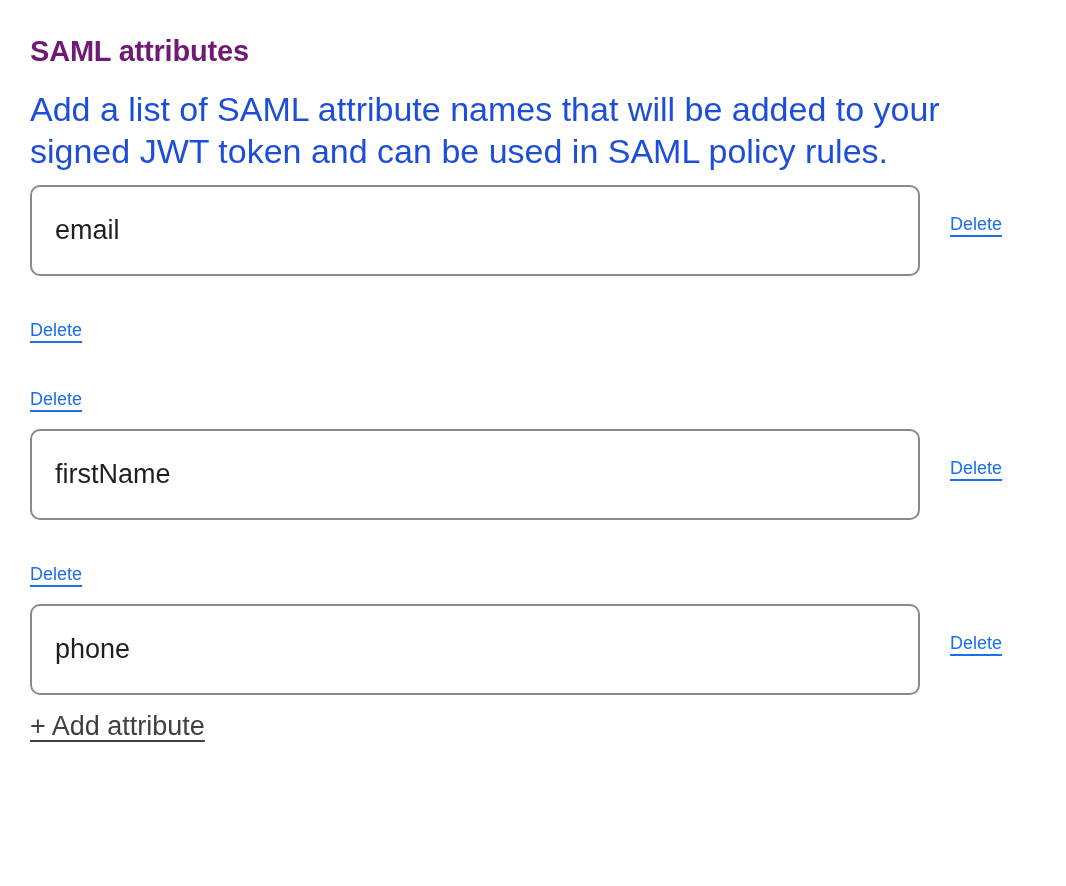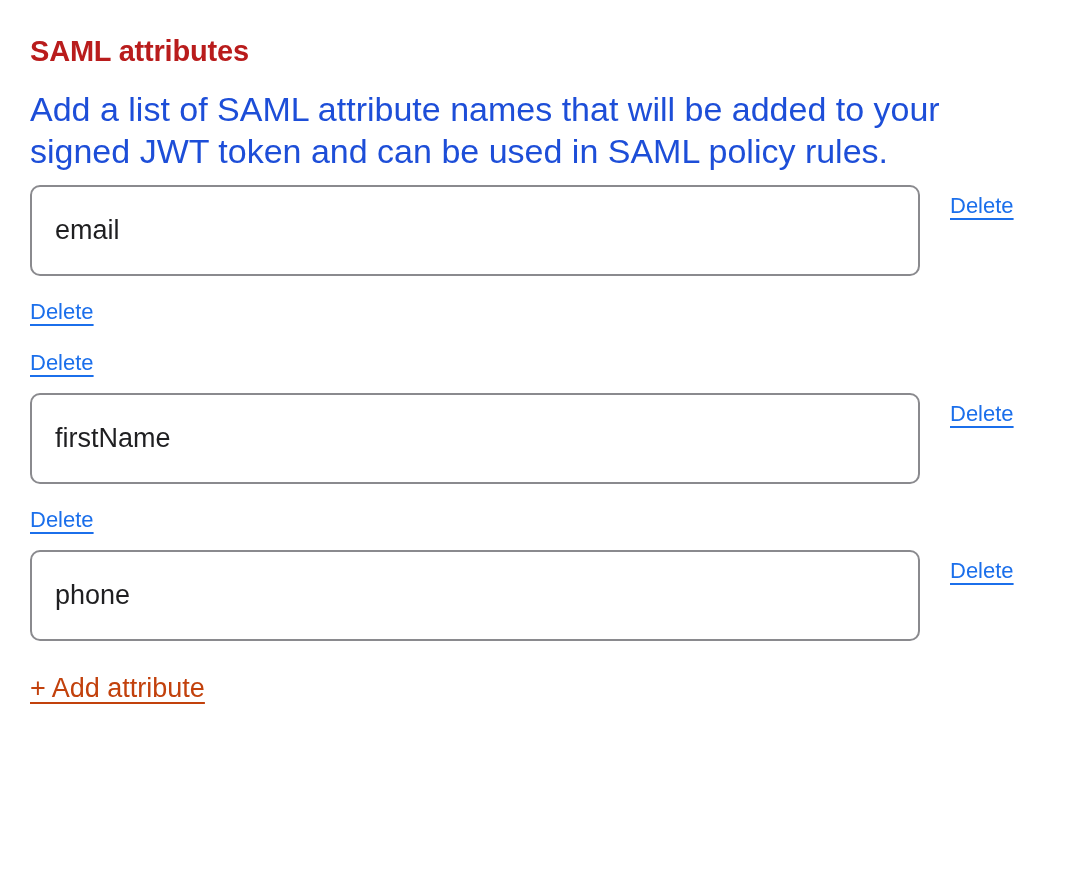--- a/index.html
+++ b/index.html
@@ -15,21 +15,21 @@
     overflow: hidden;
   }
   .container {
     padding: 34px 30px 0 30px;
   }
   .section-title {
     margin: 0;
     font-size: 29px;
     line-height: 34px;
     font-weight: 700;
-    color: #b91c1c;
+    color: #701a75;
     letter-spacing: -0.2px;
   }
   .section-description {
     margin: 20px 0 0 0;
     width: 1006px;
     font-size: 34px;
     line-height: 42px;
     color: #1d4ed8;
   }
   .rows {
@@ -48,36 +48,35 @@
     border-radius: 10px;
     background: #ffffff;
     padding: 0 23px;
     font-family: "Liberation Sans", "DejaVu Sans", sans-serif;
     font-size: 27px;
     color: #1f1f21;
     outline: none;
   }
   a.delete-link {
     display: inline-block;
-    margin-top: 6px;
-    font-size: 22px;
+    margin-top: 24px;
+    font-size: 18px;
     line-height: 30px;
     color: #1b6feb;
     text-decoration: underline;
     text-underline-offset: 5px;
     text-decoration-thickness: 2px;
     cursor: pointer;
     white-space: nowrap;
   }
   a.add-link {
     display: inline-block;
-    margin-top: 16px;
     font-size: 27px;
     line-height: 32px;
-    color: #c2410c;
+    color: #404040;
     text-underline-offset: 5px;
     text-decoration-thickness: 2px;
     cursor: pointer;
   }
 </style>
 </head>
 <body>
 
 <div class="container">
 

